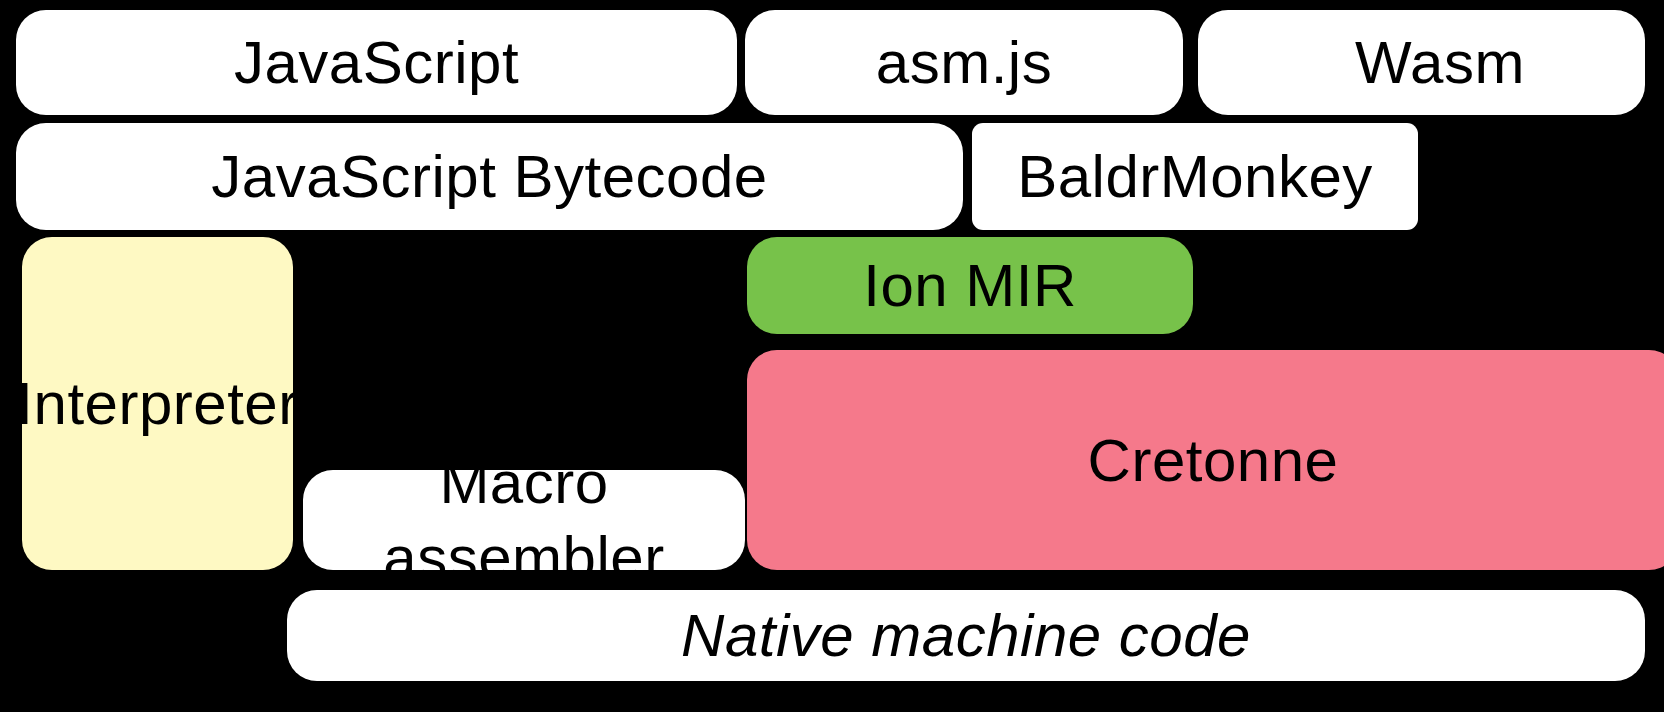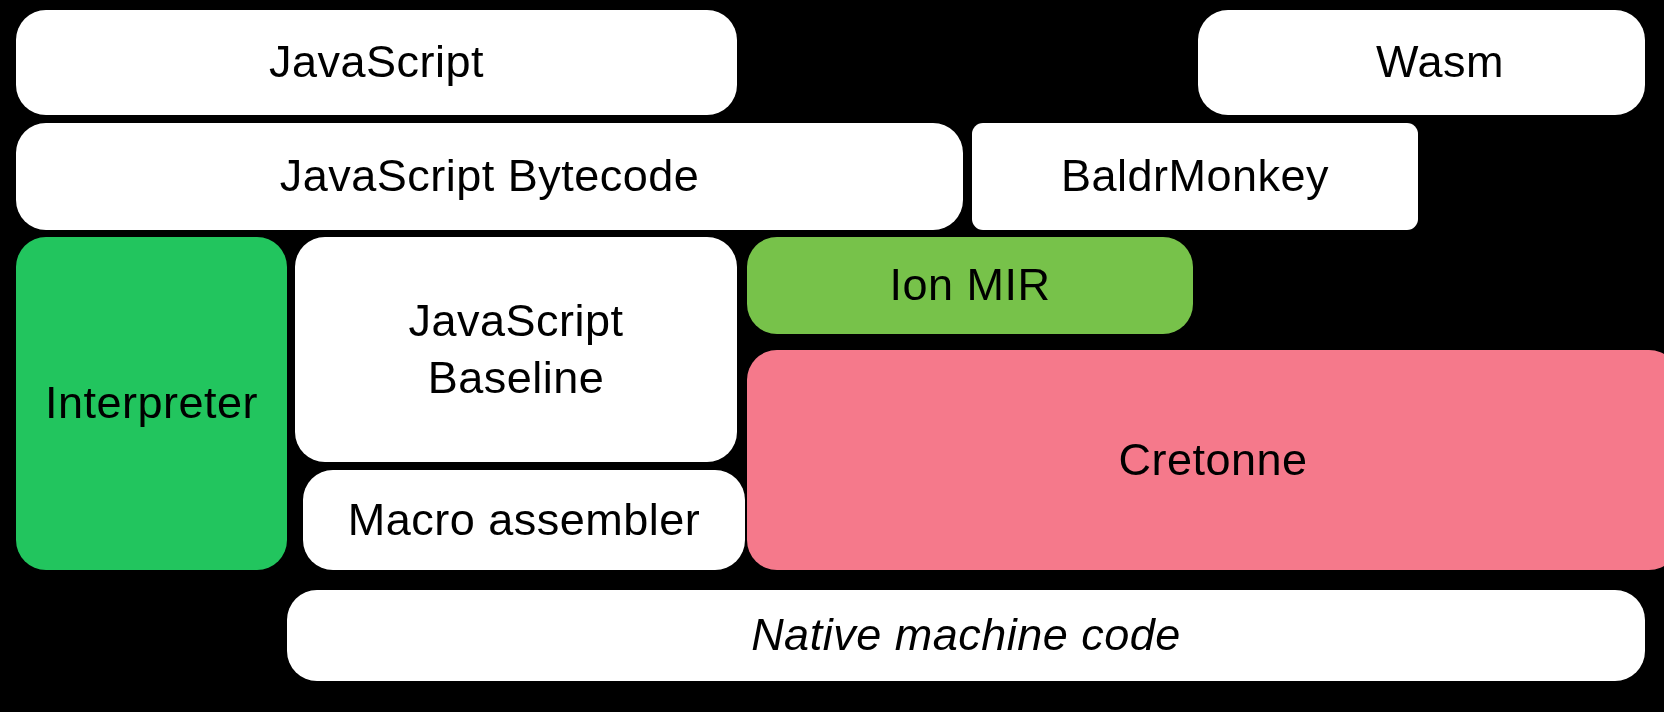--- a/index.html
+++ b/index.html
@@ -21,21 +21,21 @@
   .node {
     position: absolute;
     border-radius: 30px;
     display: flex;
     align-items: center;
     justify-content: center;
     text-align: center;
     box-sizing: border-box;
   }
   .node .label {
-    font-size: 45px;
+    font-size: 60px;
     line-height: 1.25;
     color: #000000;
     letter-spacing: 0.5px;
   }
   
   .box-javascript          { left: 16px;   top: 10px;  width: 721px;  height: 105px; }
   .box-asmjs               { left: 745px;  top: 10px;  width: 438px;  height: 105px; }
   .box-wasm                { left: 1198px; top: 10px;  width: 447px;  height: 105px; }
   .box-js-bytecode         { left: 16px;   top: 123px; width: 947px;  height: 107px; }
   .box-baldrmonkey         { left: 972px;  top: 123px; width: 446px;  height: 107px; }
@@ -49,40 +49,40 @@
 </style>
 </head>
 <body style="background-color: rgb(0, 0, 0);">
 
 <div class="canvas">
 
   <div class="node box-javascript" style="background-color: rgb(255, 255, 255);">
     <span class="label">JavaScript</span>
   </div>
 
+  <div class="node box-asmjs" style="background-color: rgb(255, 255, 255);">
+    <span class="label">asm.js</span>
+  </div>
 
   <div class="node box-wasm" style="background-color: rgb(255, 255, 255); padding-left: 37px;">
     <span class="label">Wasm</span>
   </div>
 
   <div class="node box-js-bytecode" style="background-color: rgb(255, 255, 255);">
     <span class="label">JavaScript Bytecode</span>
   </div>
 
   <div class="node box-baldrmonkey" style="background-color: rgb(255, 255, 255); border-radius: 11px;">
     <span class="label">BaldrMonkey</span>
   </div>
 
-  <div class="node box-interpreter" style="background-color: #22c55e;">
+  <div class="node box-interpreter" style="background-color: #fef9c3; margin-left: 6px;">
     <span class="label">Interpreter</span>
   </div>
 
-  <div class="node box-js-baseline" style="background-color: rgb(255, 255, 255);">
-    <span class="label">JavaScript Baseline</span>
-  </div>
 
   <div class="node box-ion-mir" style="background-color: rgb(119, 194, 74);">
     <span class="label">Ion MIR</span>
   </div>
 
   <div class="node box-cretonne" style="background-color: rgb(245, 121, 139);">
     <span class="label">Cretonne</span>
   </div>
 
   <div class="node box-macro-assembler" style="background-color: rgb(255, 255, 255); margin-left: 8px;">

